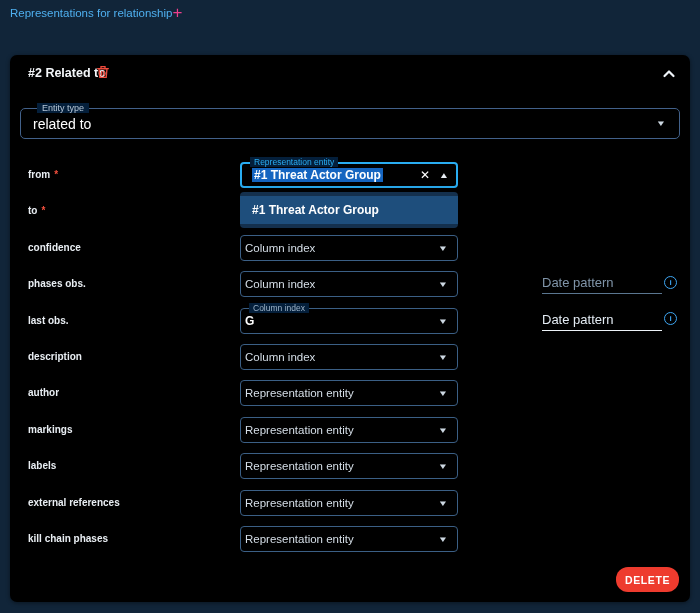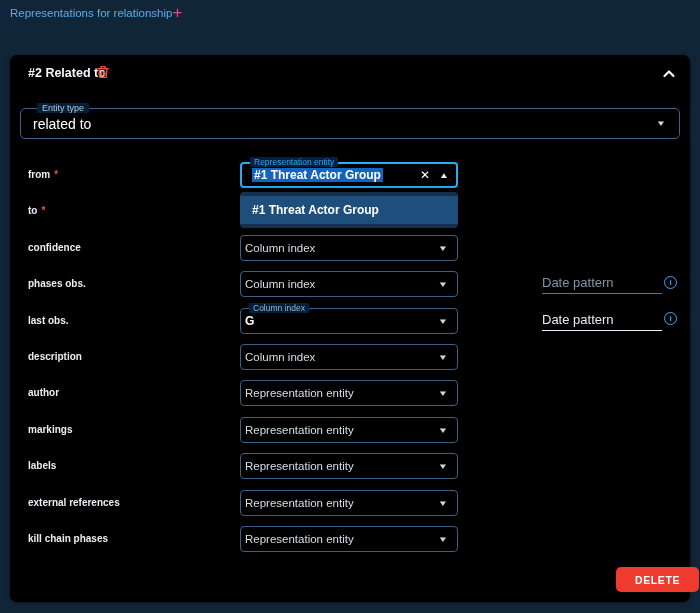--- a/index.html
+++ b/index.html
@@ -93,22 +93,22 @@
   .date-input::placeholder { color:inherit; opacity:1; }
 
   .info-icon {
     position:absolute; left:654px; width:13px; height:13px;
     border:1.4px solid #3ea6f2; border-radius:50%;
     color:#3ea6f2; font-size:8px; font-weight:700; font-style:normal;
     display:flex; align-items:center; justify-content:center; cursor:pointer;
   }
 
   .delete-btn {
-    position:absolute; left:606px; top:512px; width:83px; height:25px;
-    background:#ee3b2e; border:none; border-radius:5px;
+    position:absolute; left:606px; top:512px; width:63px; height:25px;
+    background:#ee3b2e; border:none; border-radius:12px;
     color:#ffffff; font-size:10.5px; font-weight:700; letter-spacing:0.6px;
     font-family:"Liberation Sans", sans-serif; cursor:pointer;
   }
 </style>
 </head>
 <body>
 
 <div class="top-bar">
   <span class="top-title">Representations for relationship</span>
   <span class="add-icon">+</span>

